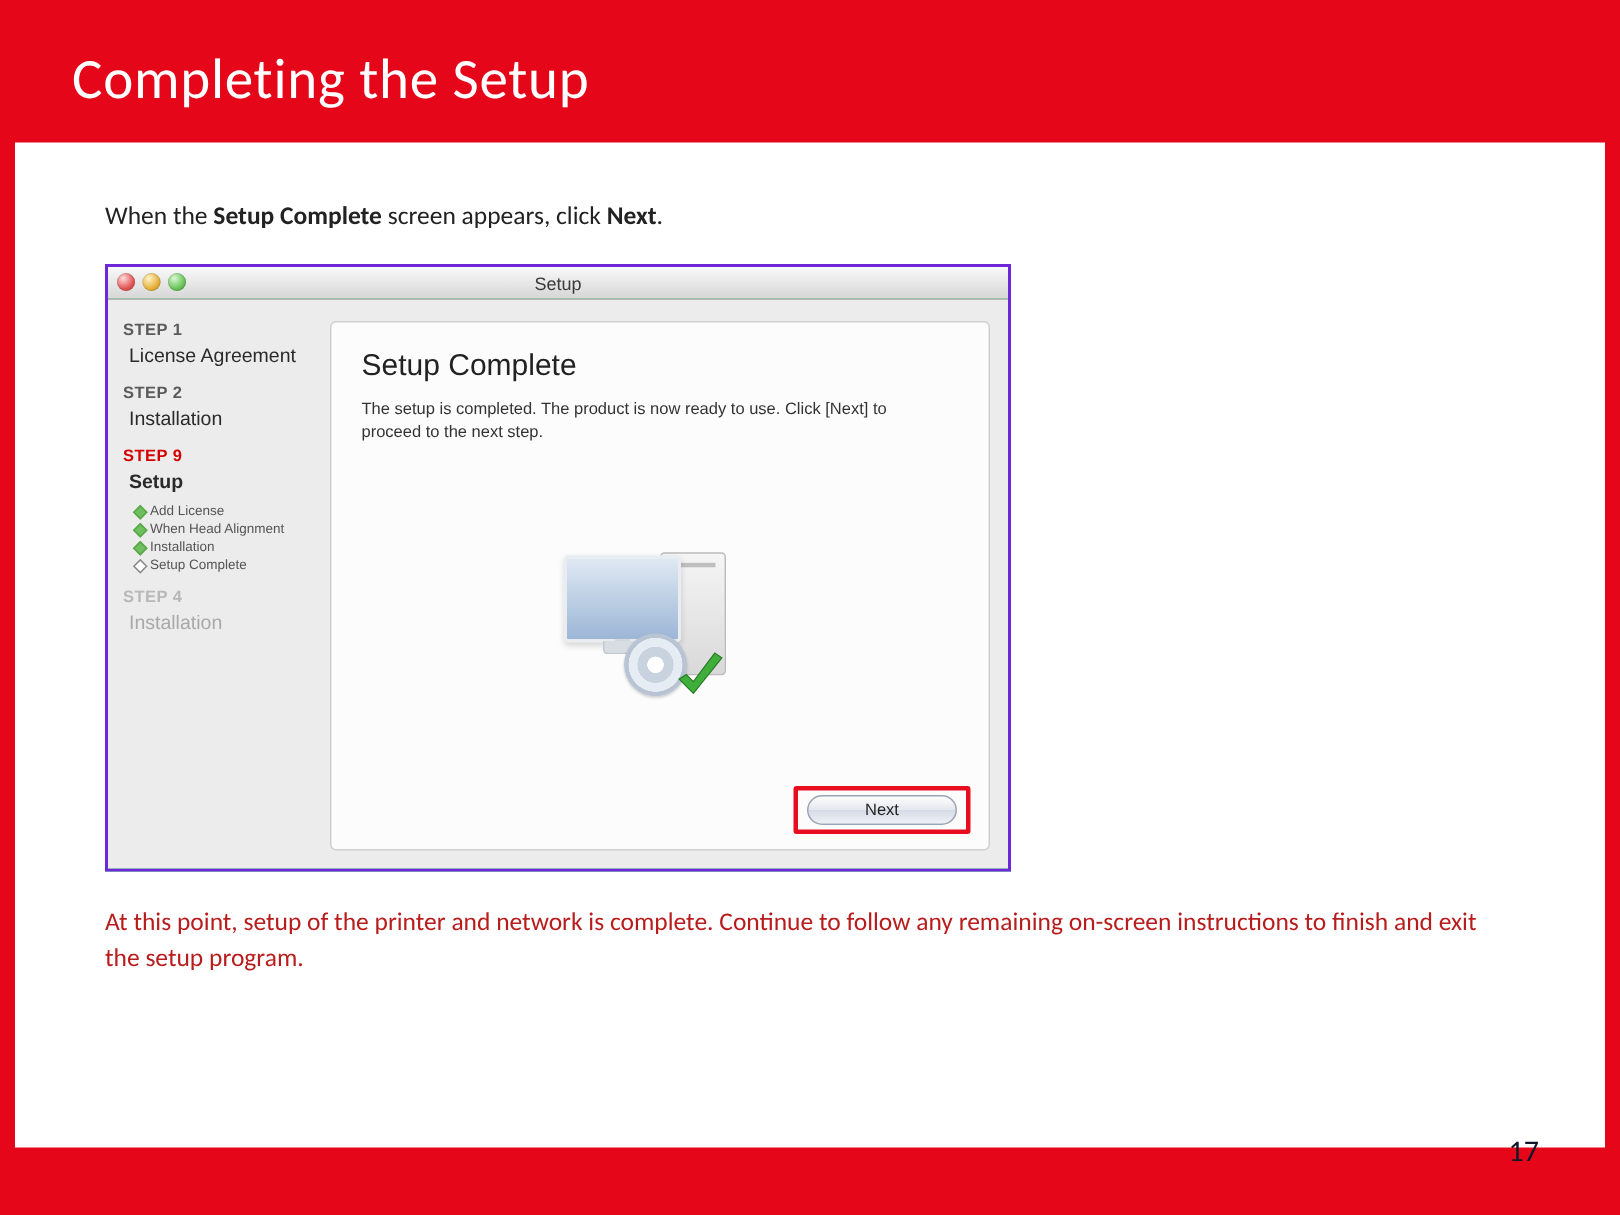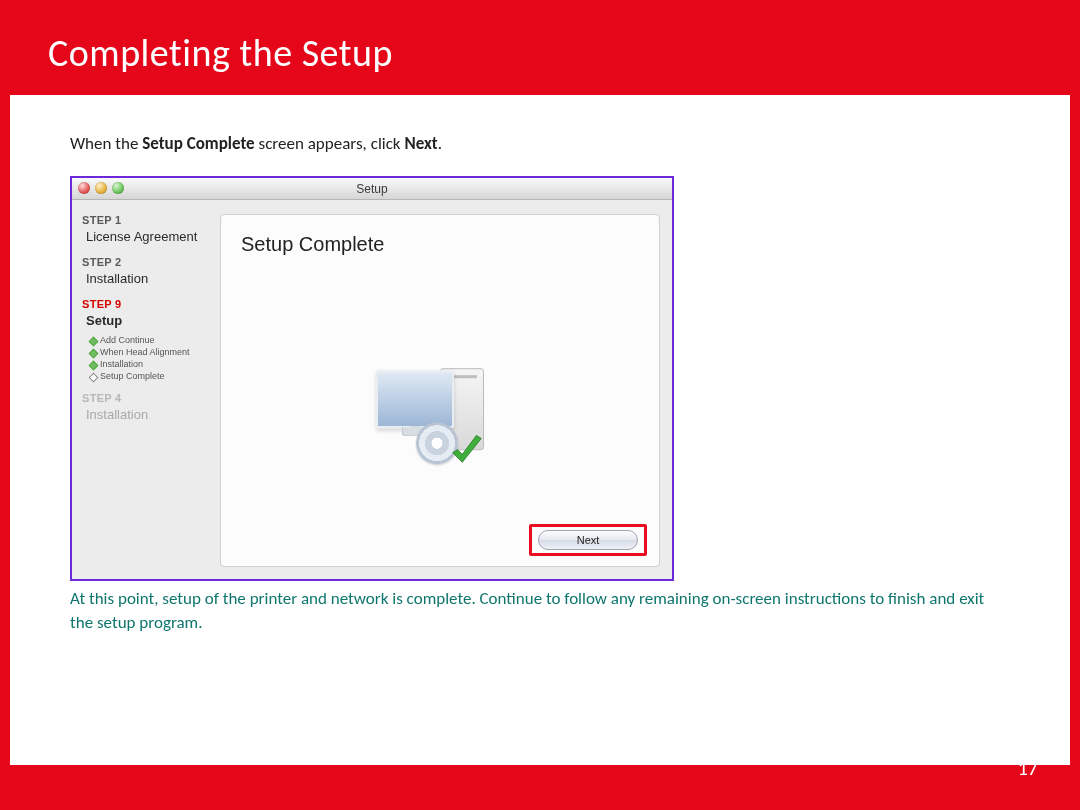--- a/index.html
+++ b/index.html
@@ -151,30 +151,30 @@
   .next-btn {
     display:inline-block;
     width: 100px; height: 20px;
     background: linear-gradient(#fdfdfd,#e4e7ee 50%,#d5dbe6 51%,#eef1f6);
     border: 1px solid #9ba4b3; border-radius: 10px;
     font-size: 11px; color: #222; text-align: center; line-height: 19px;
     font-family: "Lucida Grande", Arial, sans-serif;
   }
 
   .outro {
-    margin-top: 6px;
-    font-size: 17px; color: #0f766e; line-height: 1.4;
+    margin-top: 22px;
+    font-size: 17px; color: #b91c1c; line-height: 1.4;
     max-width: 940px;
   }
 
   .pagenum {
     position: absolute;
-    right: 42px;
+    right: 54px;
     bottom: 30px;
-    color: #ffffff;
+    color: #0f172a;
     font-size: 20px;
   }
 </style>
 </head>
 <body>
 
 <div class="header">
   <h1>Completing  the Setup</h1>
 </div>
 
@@ -197,32 +197,33 @@
       <div class="sidebar">
         <div class="step-label">STEP 1</div>
         <div class="step-title">License Agreement</div>
 
         <div class="step-label">STEP 2</div>
         <div class="step-title">Installation</div>
 
         <div class="step-label active">STEP 9</div>
         <div class="step-title current">Setup</div>
         <ul class="sub">
-          <li class="done">Add Continue</li>
+          <li class="done">Add License</li>
           <li class="done">When Head Alignment</li>
           <li class="done">Installation</li>
           <li>Setup Complete</li>
         </ul>
 
         <div class="step-label" style="color:#b8b8b8">STEP 4</div>
         <div class="step-title dim">Installation</div>
       </div>
 
       <div class="panel">
         <h2>Setup Complete</h2>
+        <p>The setup is completed. The product is now ready to use. Click [Next] to proceed to the next step.</p>
 
         <div class="illus">
           <div class="tower"></div>
           <div class="monitor">
               <div class="stand"></div>
             </div>
           <div class="disc"></div>
           <div class="check">
             <svg viewBox="0 0 48 48">
               <path d="M6 26 L18 38 L42 8 L36 4 L18 28 L12 22 Z" fill="#3fae3b" stroke="#2a7a27" stroke-width="1"></path>

